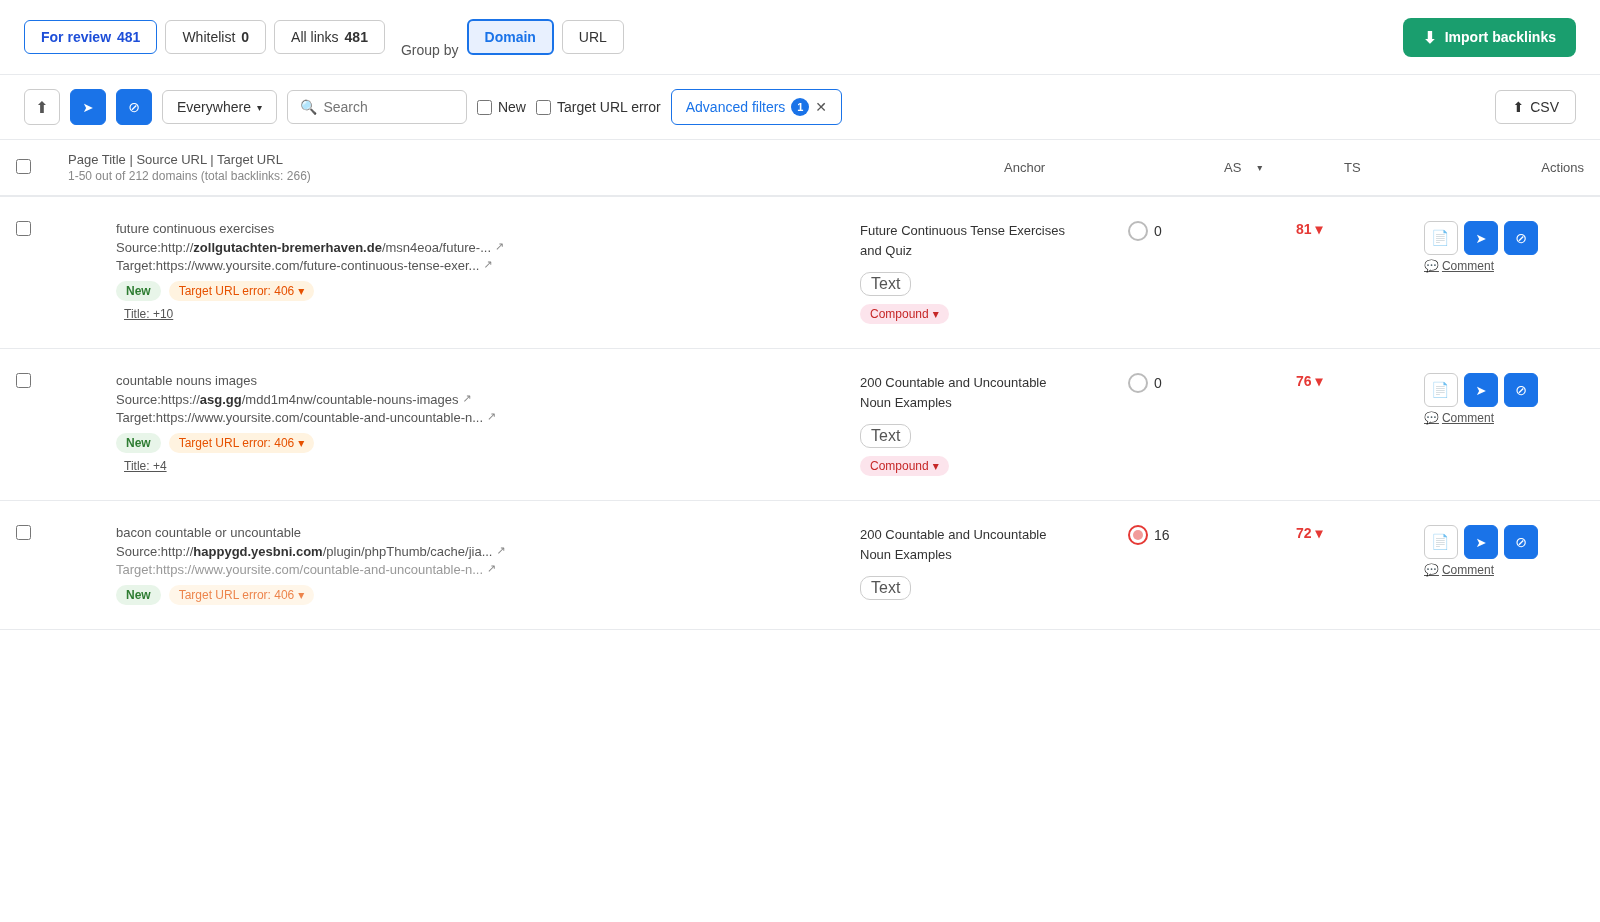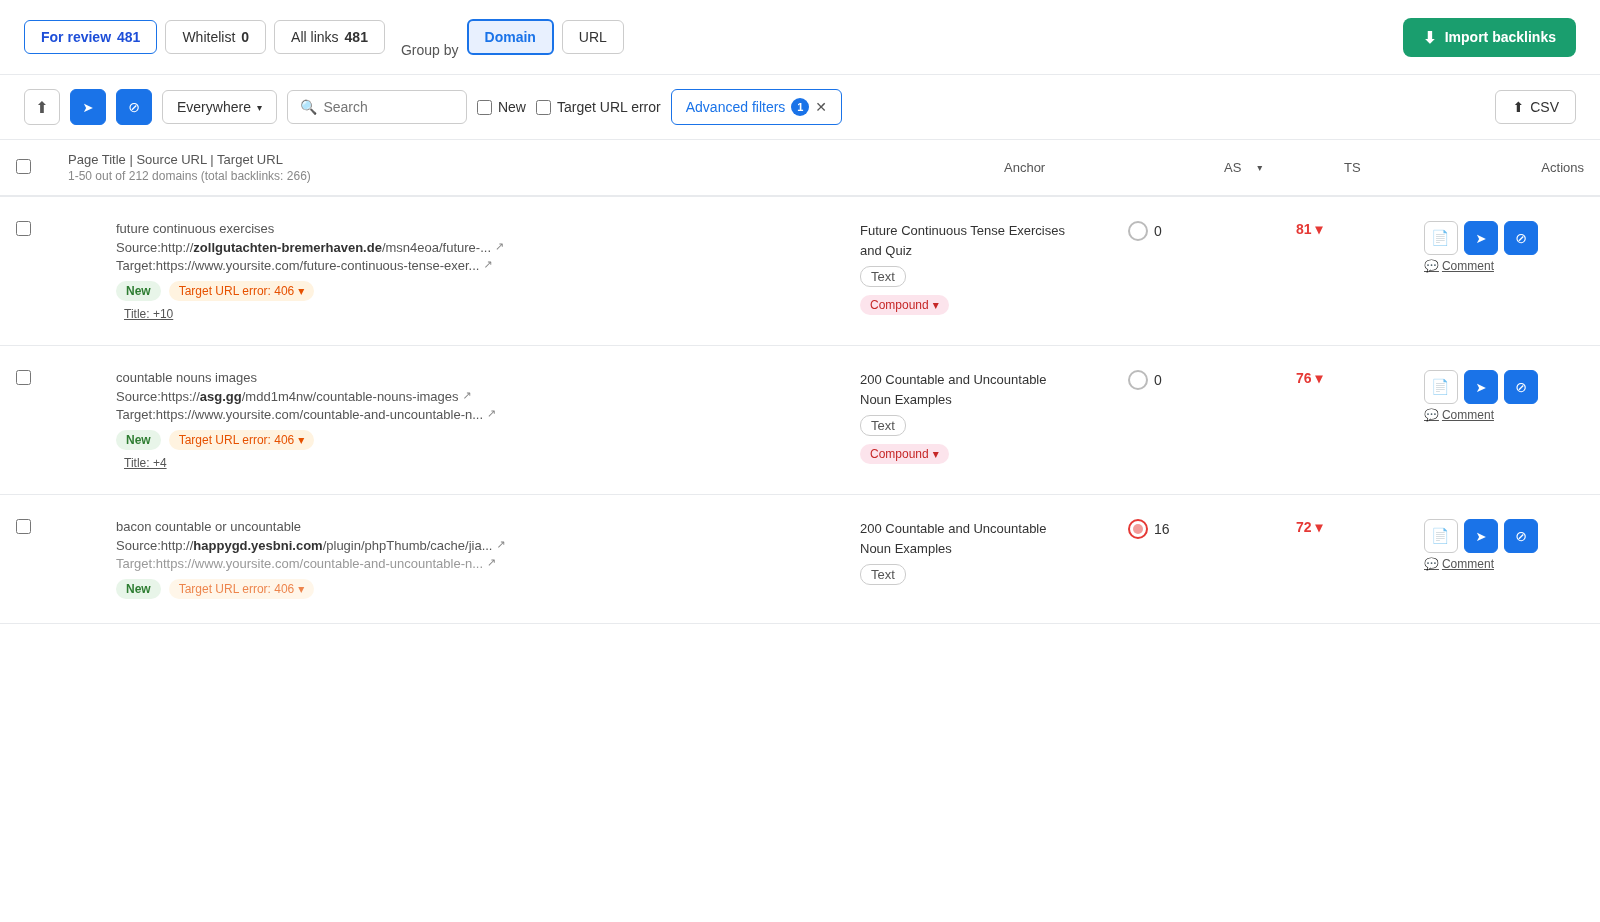--- a/index.html
+++ b/index.html
@@ -40,21 +40,21 @@
     .page-title { font-size: 13px; color: #555; margin-bottom: 4px; }
     .source-line { font-size: 13px; color: #555; margin-bottom: 3px; display: flex; align-items: flex-start; gap-4px; flex-wrap: wrap; }
     .url-bold { font-weight: 700; color: #333; }
     .external-icon { color: #888; font-size: 11px; margin-left: 4px; cursor: pointer; }
     .badges { display: flex; align-items: center; gap: 8px; margin-top: 8px; flex-wrap: wrap; }
     .badge-new { background: #e8f5e9; color: #2e7d32; border-radius: 12px; padding: 3px 10px; font-size: 12px; font-weight: 600; }
     .badge-error { background: #fff3e0; color: #e65100; border-radius: 12px; padding: 3px 10px; font-size: 12px; display: flex; align-items: center; gap: 4px; cursor: pointer; }
     .title-plus { font-size: 12px; color: #555; margin-top: 6px; text-decoration: underline; cursor: pointer; margin-left: 8px; }
 
     .anchor-text { font-size: 13px; color: #333; line-height: 1.5; }
-    .anchor-type { display: inline-block; border: 1px solid #ccc; border-radius: 10px; padding: 2px 10px; font-size: 13px; color: #555; }
+    .anchor-type { display: inline-block; border: 1px solid #ccc; border-radius: 10px; padding: 2px 10px; font-size: 16px; color: #555; margin-top: 6px; }
     .anchor-compound { display: inline-flex; align-items: center; gap: 4px; background: #fce4ec; color: #c62828; border-radius: 12px; padding: 3px 10px; font-size: 12px; margin-top: 4px; cursor: pointer; }
 
     .as-cell { display: flex; align-items: center; gap: 6px; }
     .radio-circle { width: 20px; height: 20px; border-radius: 50%; border: 2px solid #bbb; background: #fff; display: inline-block; }
     .radio-partial { width: 20px; height: 20px; border-radius: 50%; border: 2px solid #e53935; background: #fff; display: inline-block; position: relative; }
     .radio-partial::after { content: ''; position: absolute; top: 3px; left: 3px; width: 10px; height: 10px; border-radius: 50%; background: #e53935; opacity: 0.5; }
     .as-num { font-size: 14px; color: #333; }
 
     .ts-cell { display: flex; align-items: center; gap: 4px; color: #e53935; font-weight: 600; font-size: 14px; cursor: pointer; }
 

